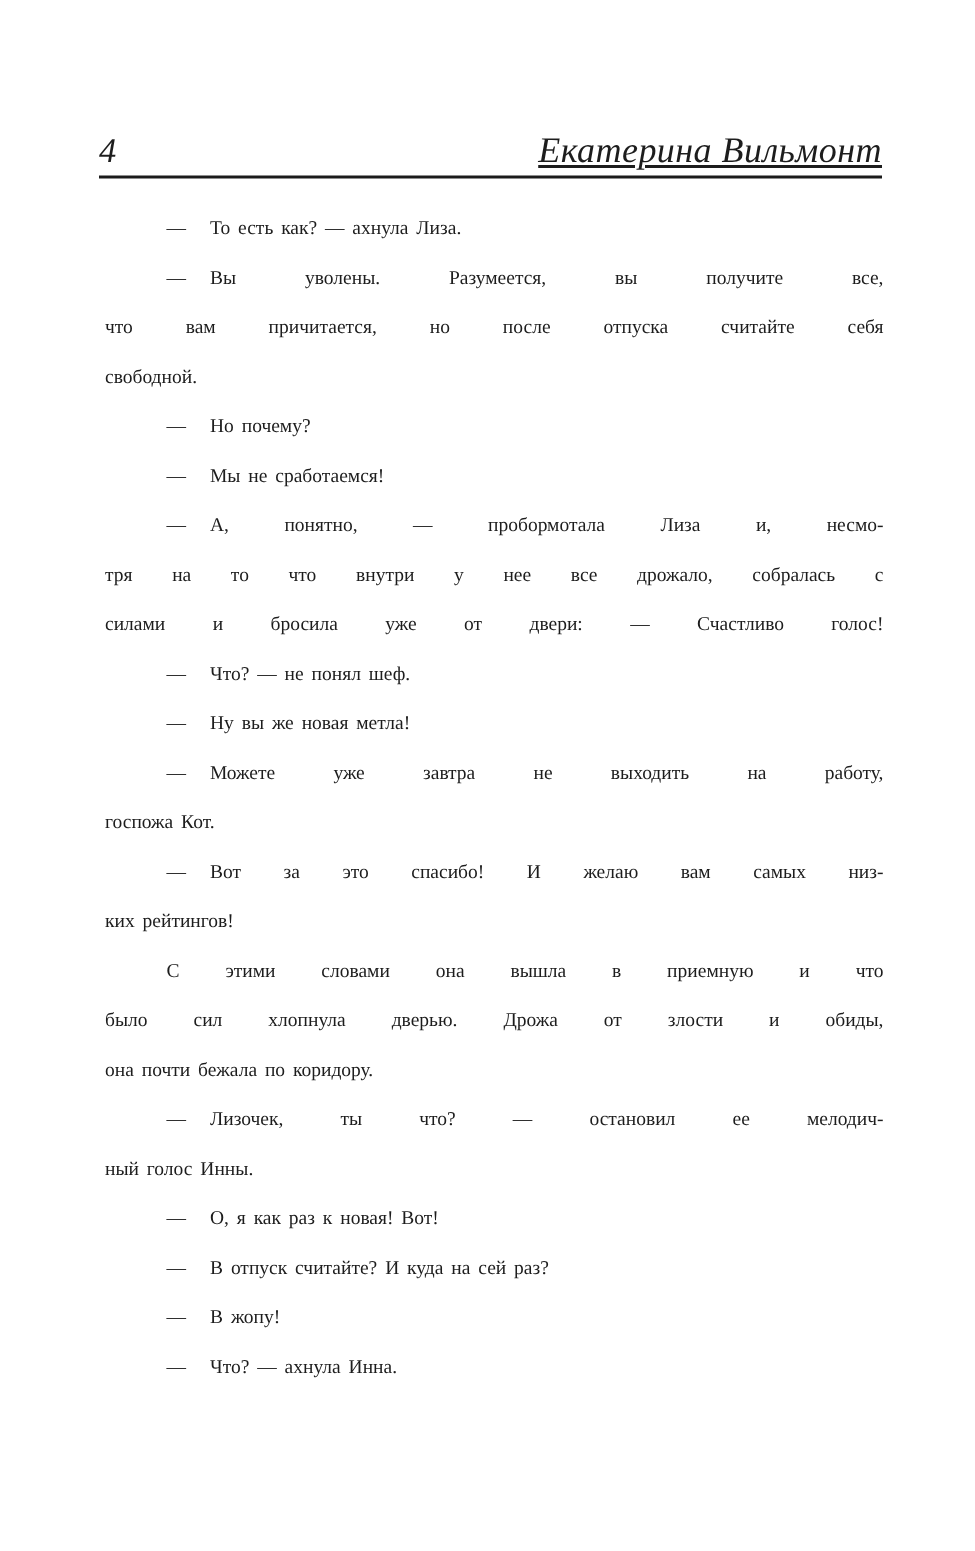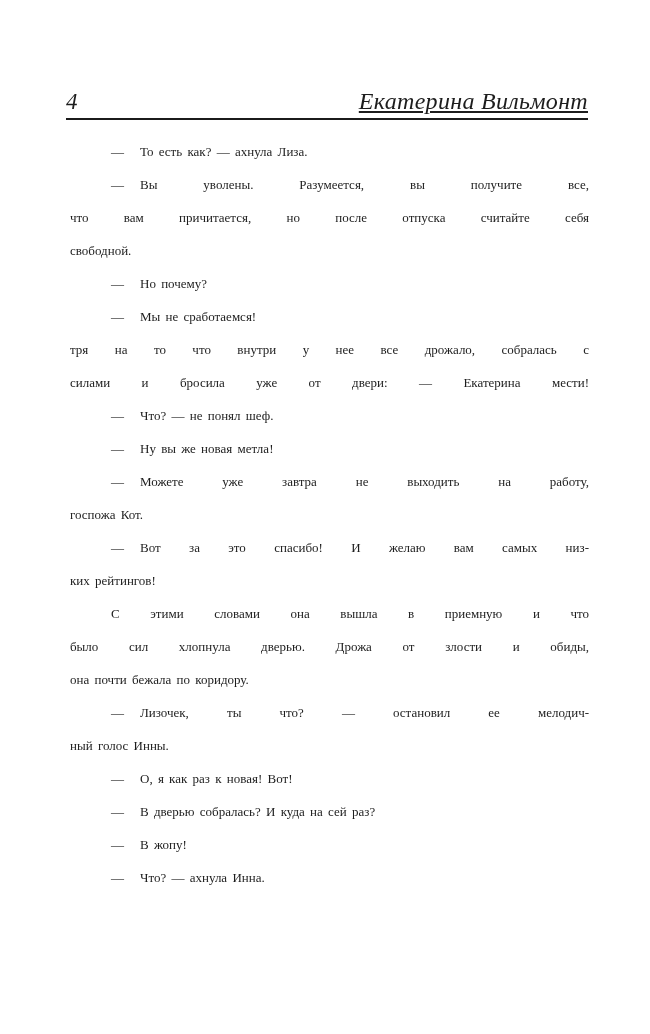--- a/index.html
+++ b/index.html
@@ -67,32 +67,33 @@
     <div class="header-rule"></div>
   </div>
 
   <div class="body-text">
     <div class="ln ind"><span class="dash">—</span><span>То есть как? — ахнула Лиза.</span></div>
     <div class="ln ind j"><span class="dash">—</span><span>Вы уволены. Разумеется, вы получите все,</span></div>
     <div class="ln j"><span>что вам причитается, но после отпуска считайте себя</span></div>
     <div class="ln"><span>свободной.</span></div>
     <div class="ln ind"><span class="dash">—</span><span>Но почему?</span></div>
     <div class="ln ind"><span class="dash">—</span><span>Мы не сработаемся!</span></div>
+    <div class="ln ind j"><span class="dash">—</span><span>А, понятно, — пробормотала Лиза и, несмо-</span></div>
     <div class="ln j"><span>тря на то что внутри у нее все дрожало, собралась с</span></div>
-    <div class="ln j"><span>силами и бросила уже от двери: — Екатерина мести!</span></div>
+    <div class="ln j"><span>силами и бросила уже от двери: — Счастливо голос!</span></div>
     <div class="ln ind"><span class="dash">—</span><span>Что? — не понял шеф.</span></div>
     <div class="ln ind"><span class="dash">—</span><span>Ну вы же новая метла!</span></div>
     <div class="ln ind j"><span class="dash">—</span><span>Можете уже завтра не выходить на работу,</span></div>
     <div class="ln"><span>госпожа Кот.</span></div>
     <div class="ln ind j"><span class="dash">—</span><span>Вот за это спасибо! И желаю вам самых низ-</span></div>
     <div class="ln"><span>ких рейтингов!</span></div>
     <div class="ln ind j"><span>С этими словами она вышла в приемную и что</span></div>
     <div class="ln j"><span>было сил хлопнула дверью. Дрожа от злости и обиды,</span></div>
     <div class="ln"><span>она почти бежала по коридору.</span></div>
     <div class="ln ind j"><span class="dash">—</span><span>Лизочек, ты что? — остановил ее мелодич-</span></div>
     <div class="ln"><span>ный голос Инны.</span></div>
     <div class="ln ind"><span class="dash">—</span><span>О, я как раз к новая! Вот!</span></div>
-    <div class="ln ind"><span class="dash">—</span><span>В дверью собралась? И куда на сей раз?</span></div>
+    <div class="ln ind"><span class="dash">—</span><span>В отпуск считайте? И куда на сей раз?</span></div>
     <div class="ln ind"><span class="dash">—</span><span>В жопу!</span></div>
     <div class="ln ind"><span class="dash">—</span><span>Что? — ахнула Инна.</span></div>
   </div>
 
 </div>
 
 </body></html>

